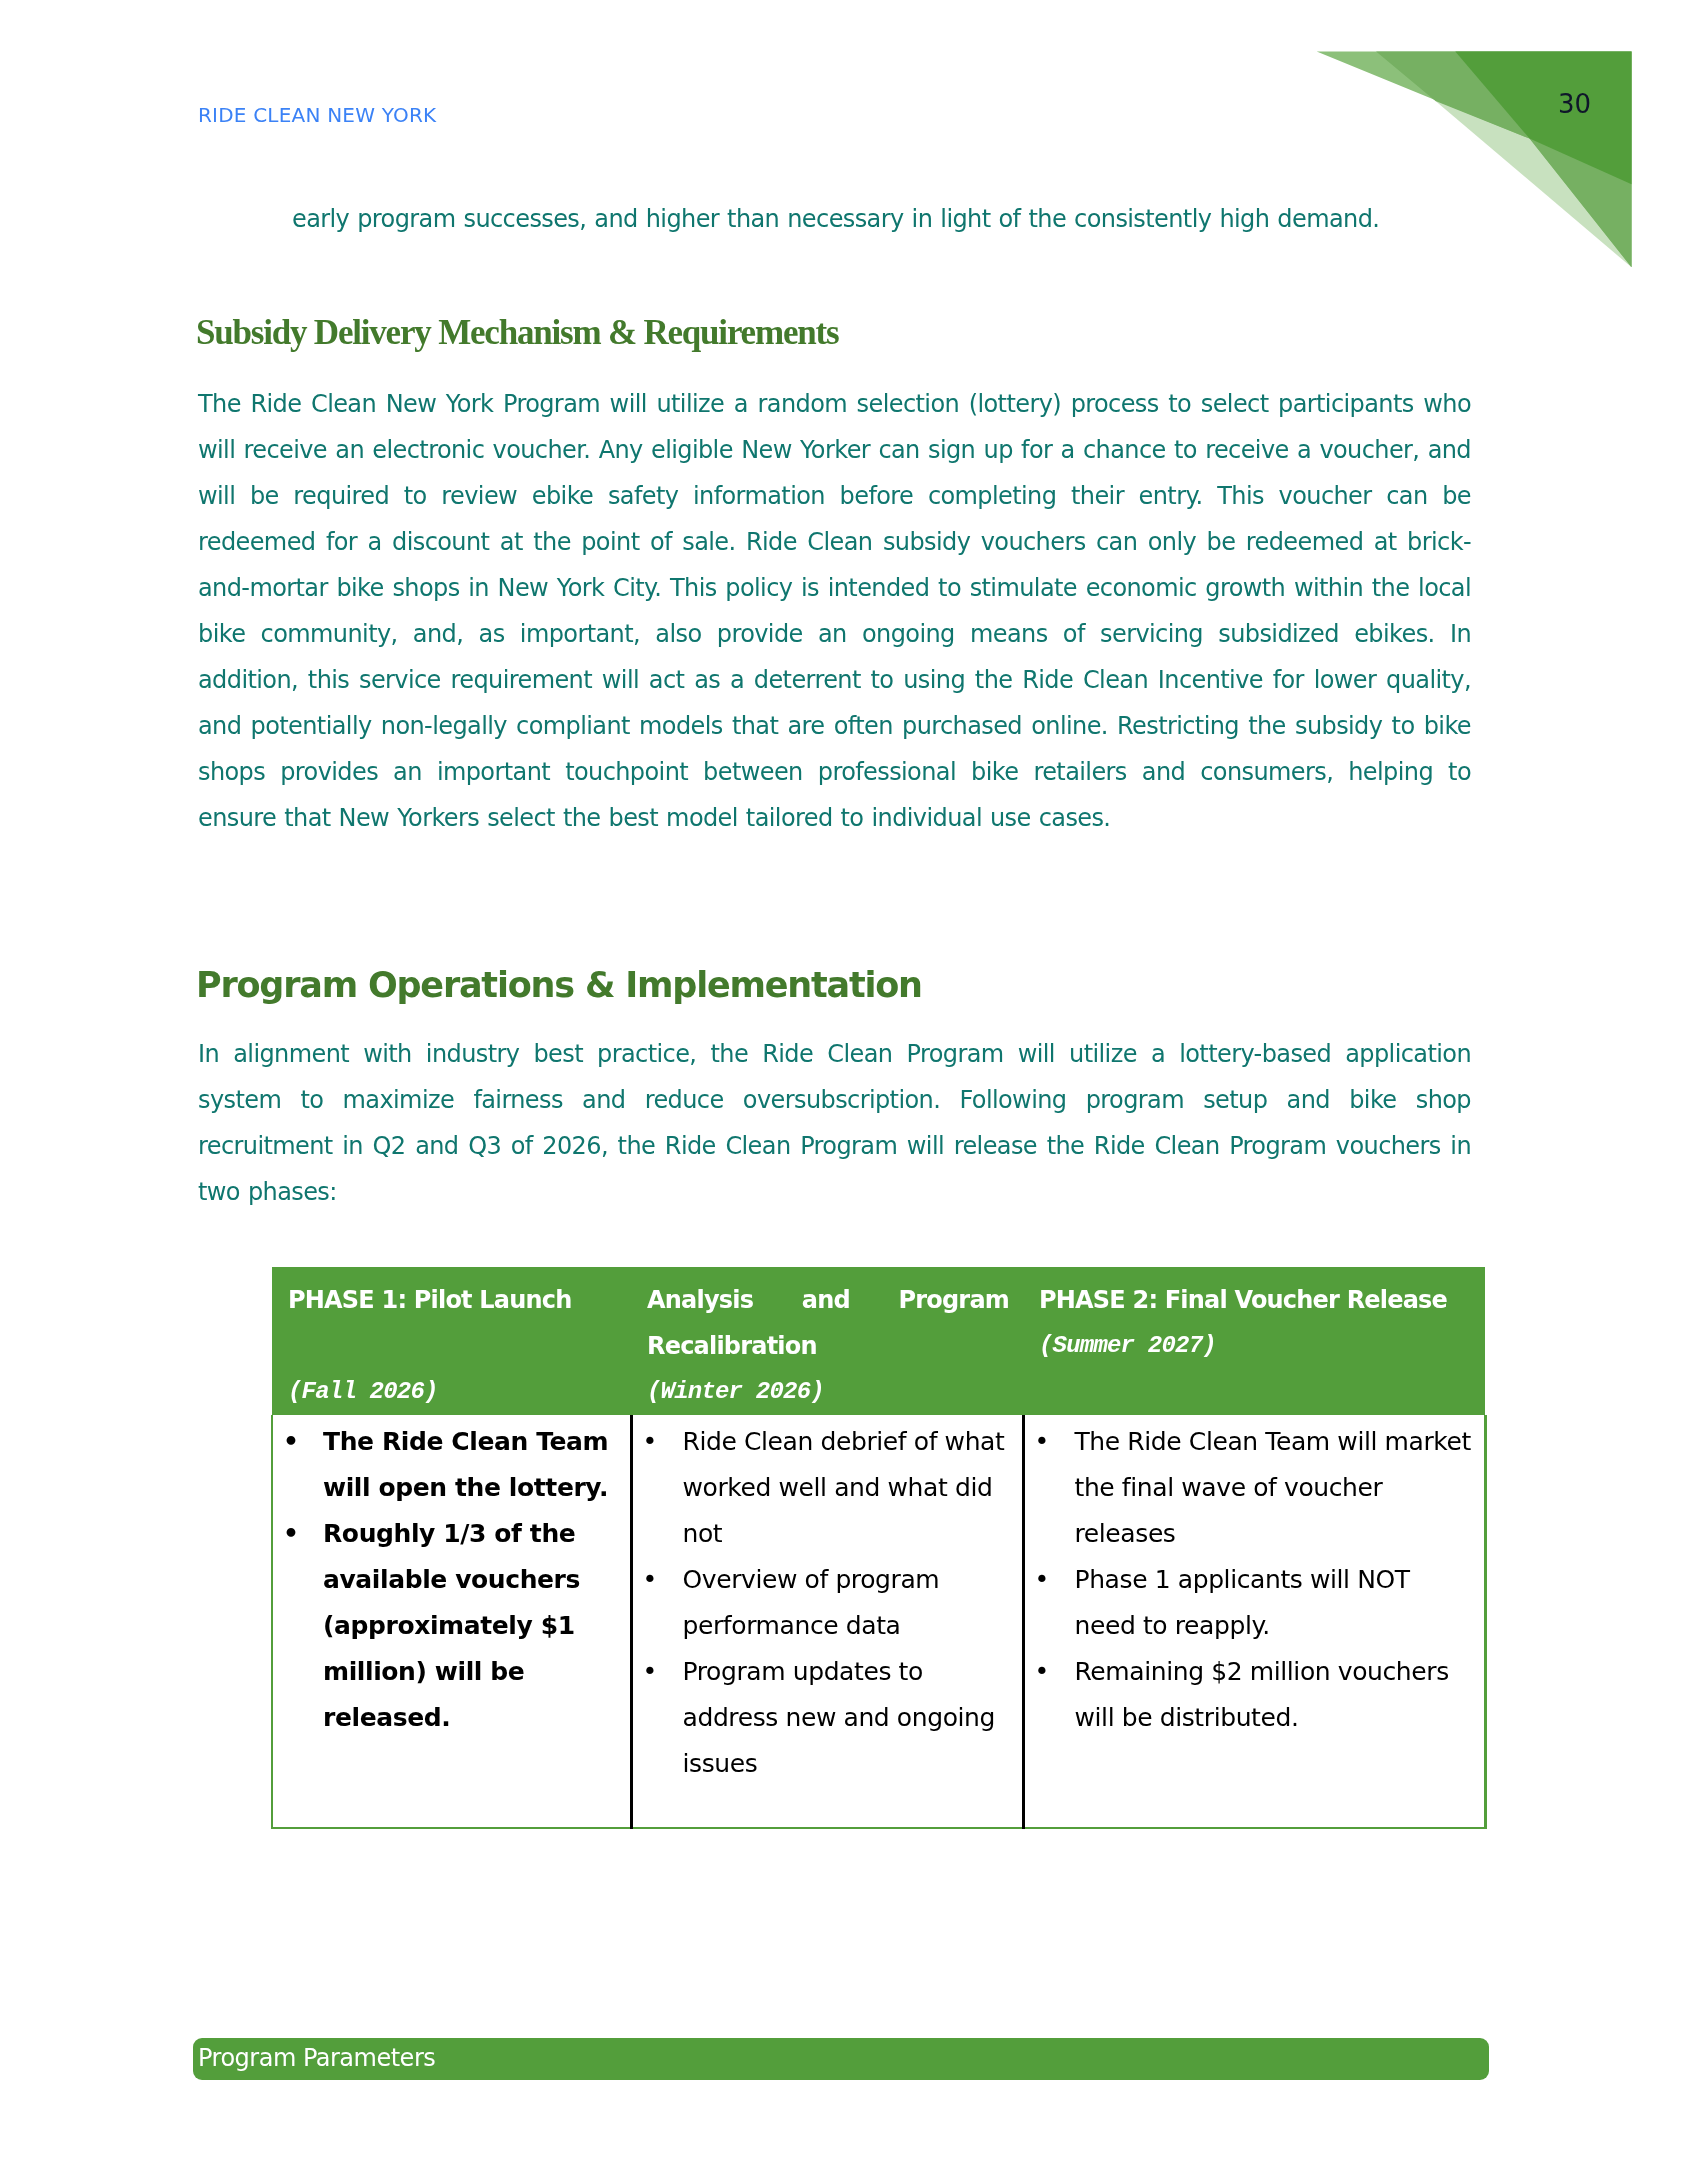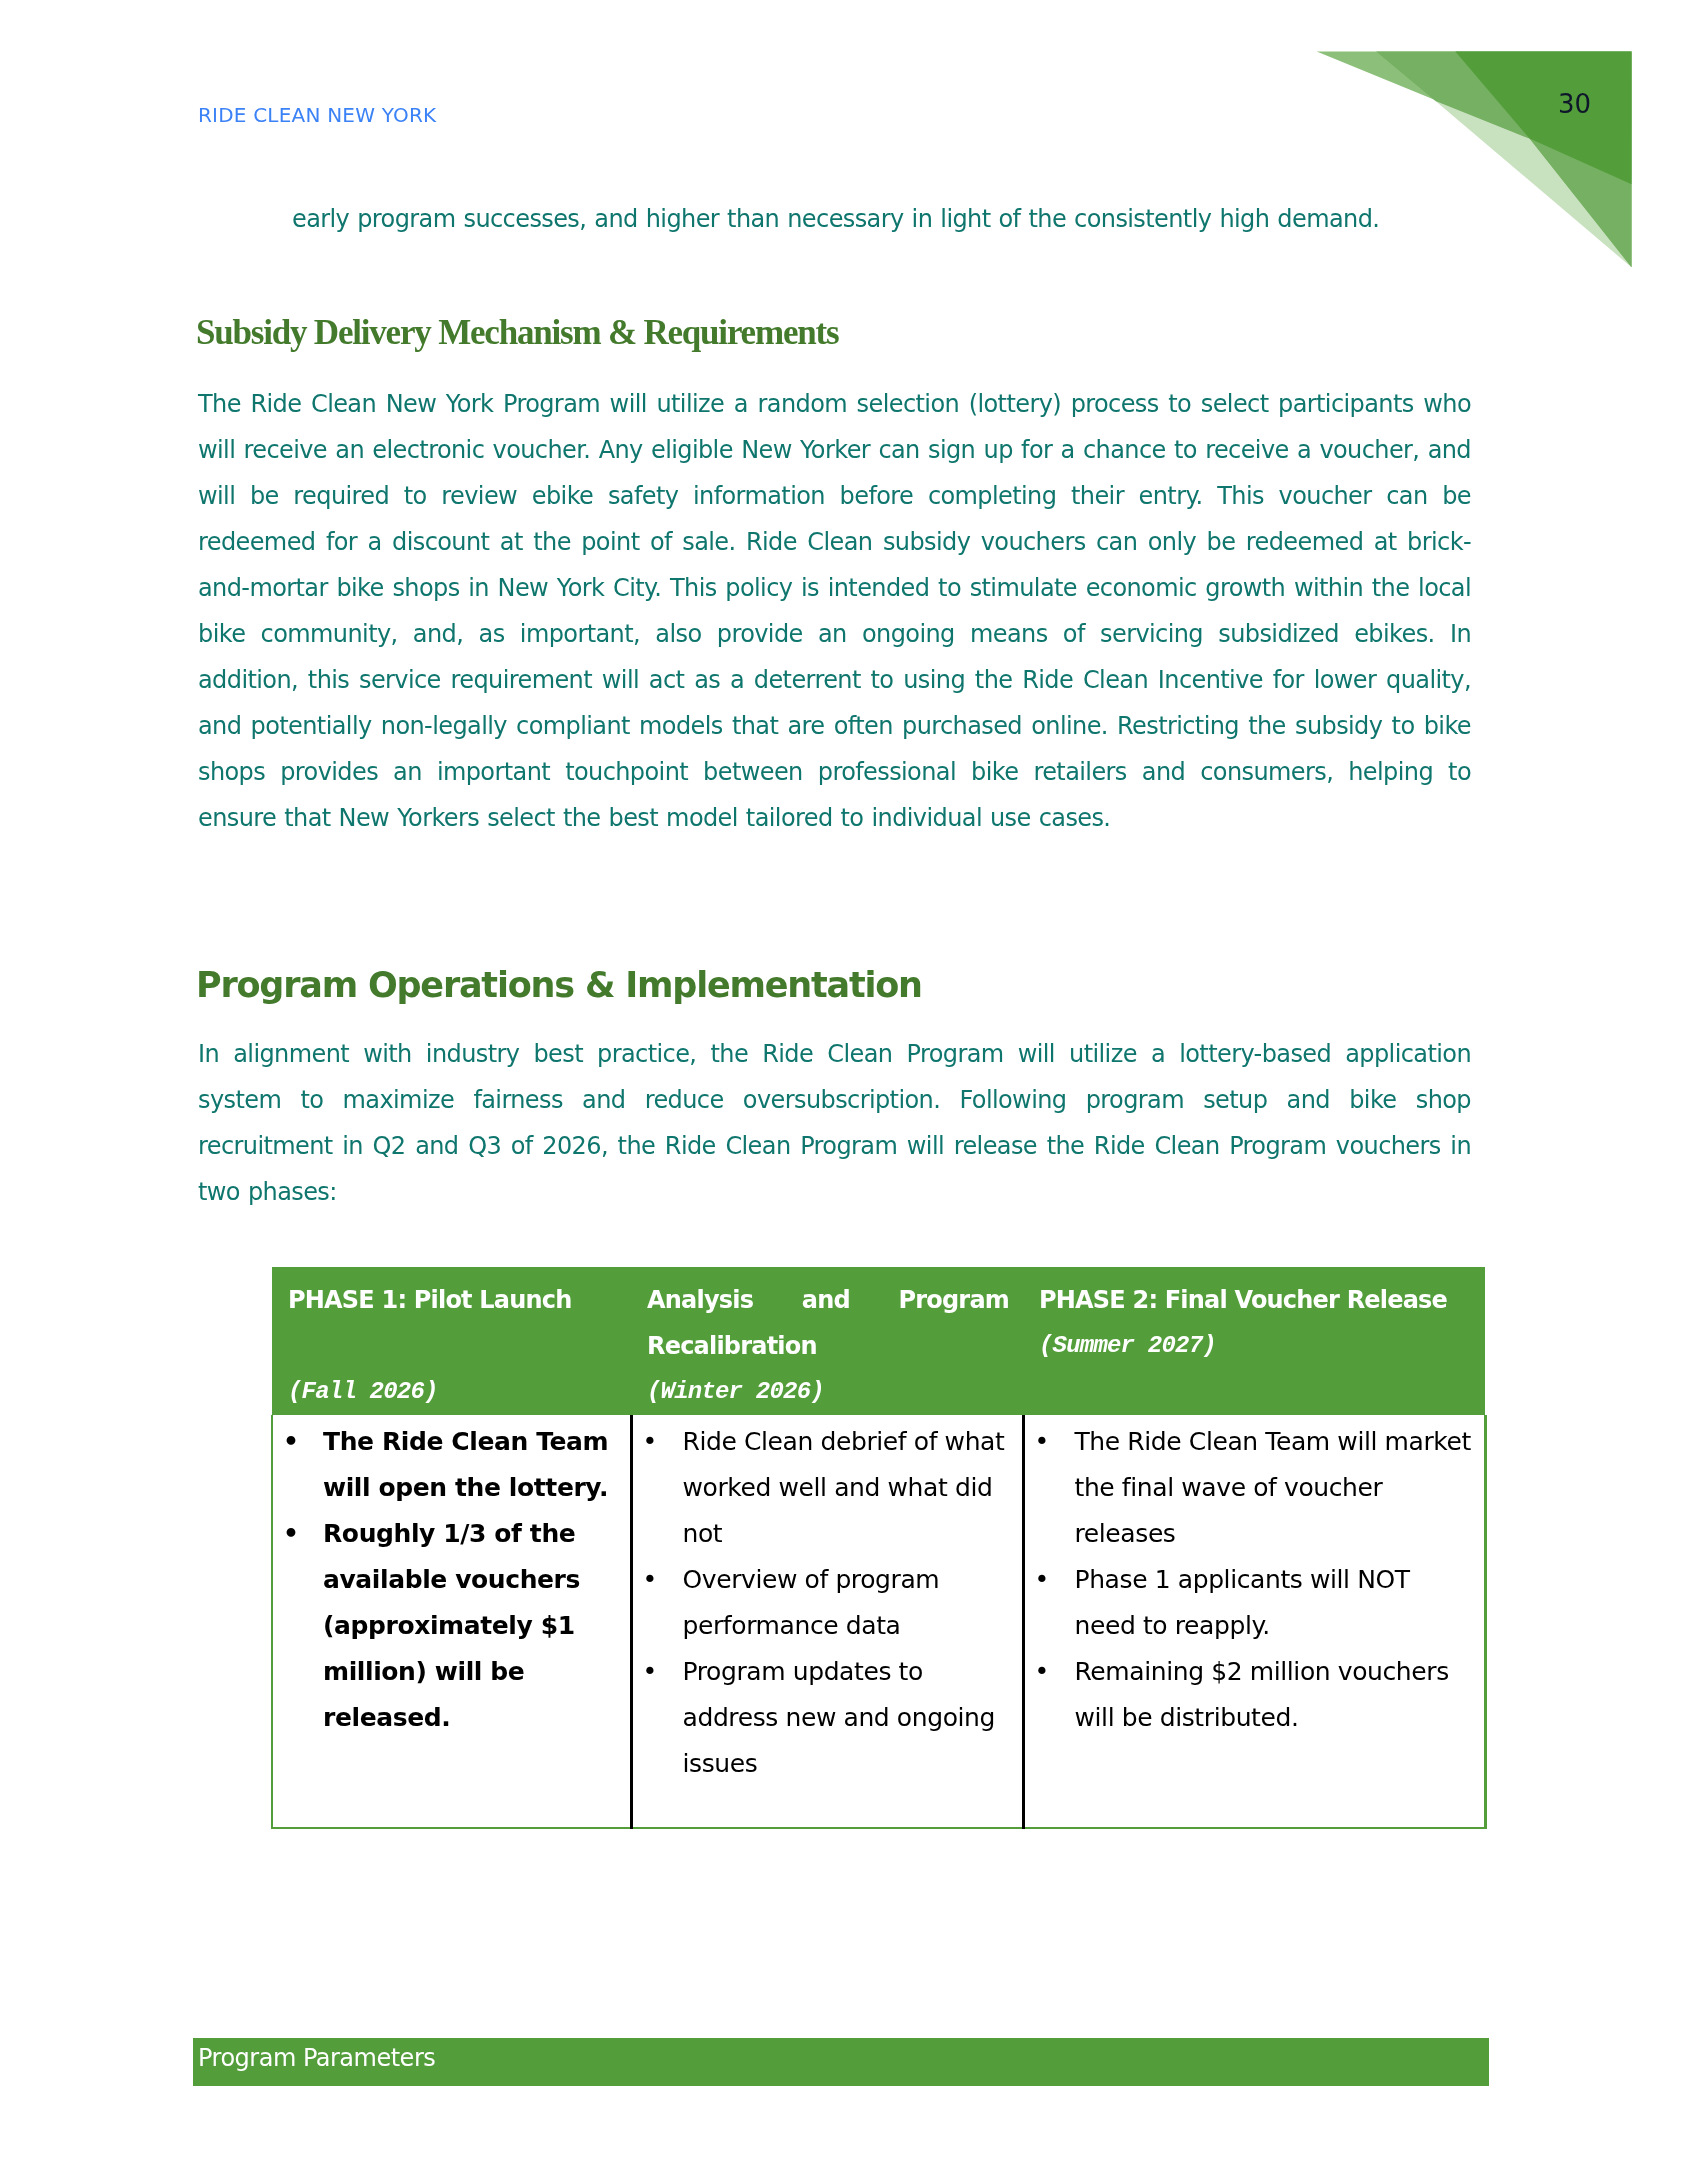--- a/index.html
+++ b/index.html
@@ -19,21 +19,21 @@
                     font-size:24px; line-height:46px; padding:10px 14px 0 16px; letter-spacing:-0.8px; }
   table.phases th .date { font-style:italic; display:block;font-family:Liberation Mono, monospace; }
   table.phases td { vertical-align:top; font-size:25px; line-height:46px; padding:4px 10px 40px 10px;
                     letter-spacing:-0.4px; }
   table.phases td.c1 { border-left:2px solid #539e3b; border-right:3px solid #000; border-bottom:2px solid #539e3b; font-weight:bold; }
   table.phases td.c2 { border-right:3px solid #000; border-bottom:2px solid #539e3b; }
   table.phases td.c3 { border-right:3px solid #539e3b; border-bottom:2px solid #539e3b; }
   ul { margin:0; padding:0; list-style:none; }
   ul li { position:relative; padding-left:40px; }
   ul li .bullet { position:absolute; left:0; top:0; }
-  .footer { position:absolute; left:193px; top:2038px; width:1296px; height:48px; background:#539e3b; }
+  .footer { position:absolute; left:193px; top:2038px; width:1296px; height:42px; background:#539e3b;border-radius:9px; }
   .footer span { position:absolute; left:5px; top:6px; color:#fff; font-size:24px; letter-spacing:-0.5px; }
 </style>
 </head>
 <body>
 
 <svg class="corner" viewBox="0 0 1700 300">
   <polygon points="1450,102 1648,52 1648,270" fill="#c8e1bf"></polygon>
   <polygon points="1330,52 1648,52 1648,270 1545,140" fill="#8cc07a"></polygon>
   <polygon points="1390,52 1648,52 1648,270 1545,140 1450,102" fill="#76b062"></polygon>
   <polygon points="1470,52 1648,52 1648,186 1545,140" fill="#539e3b"></polygon>

